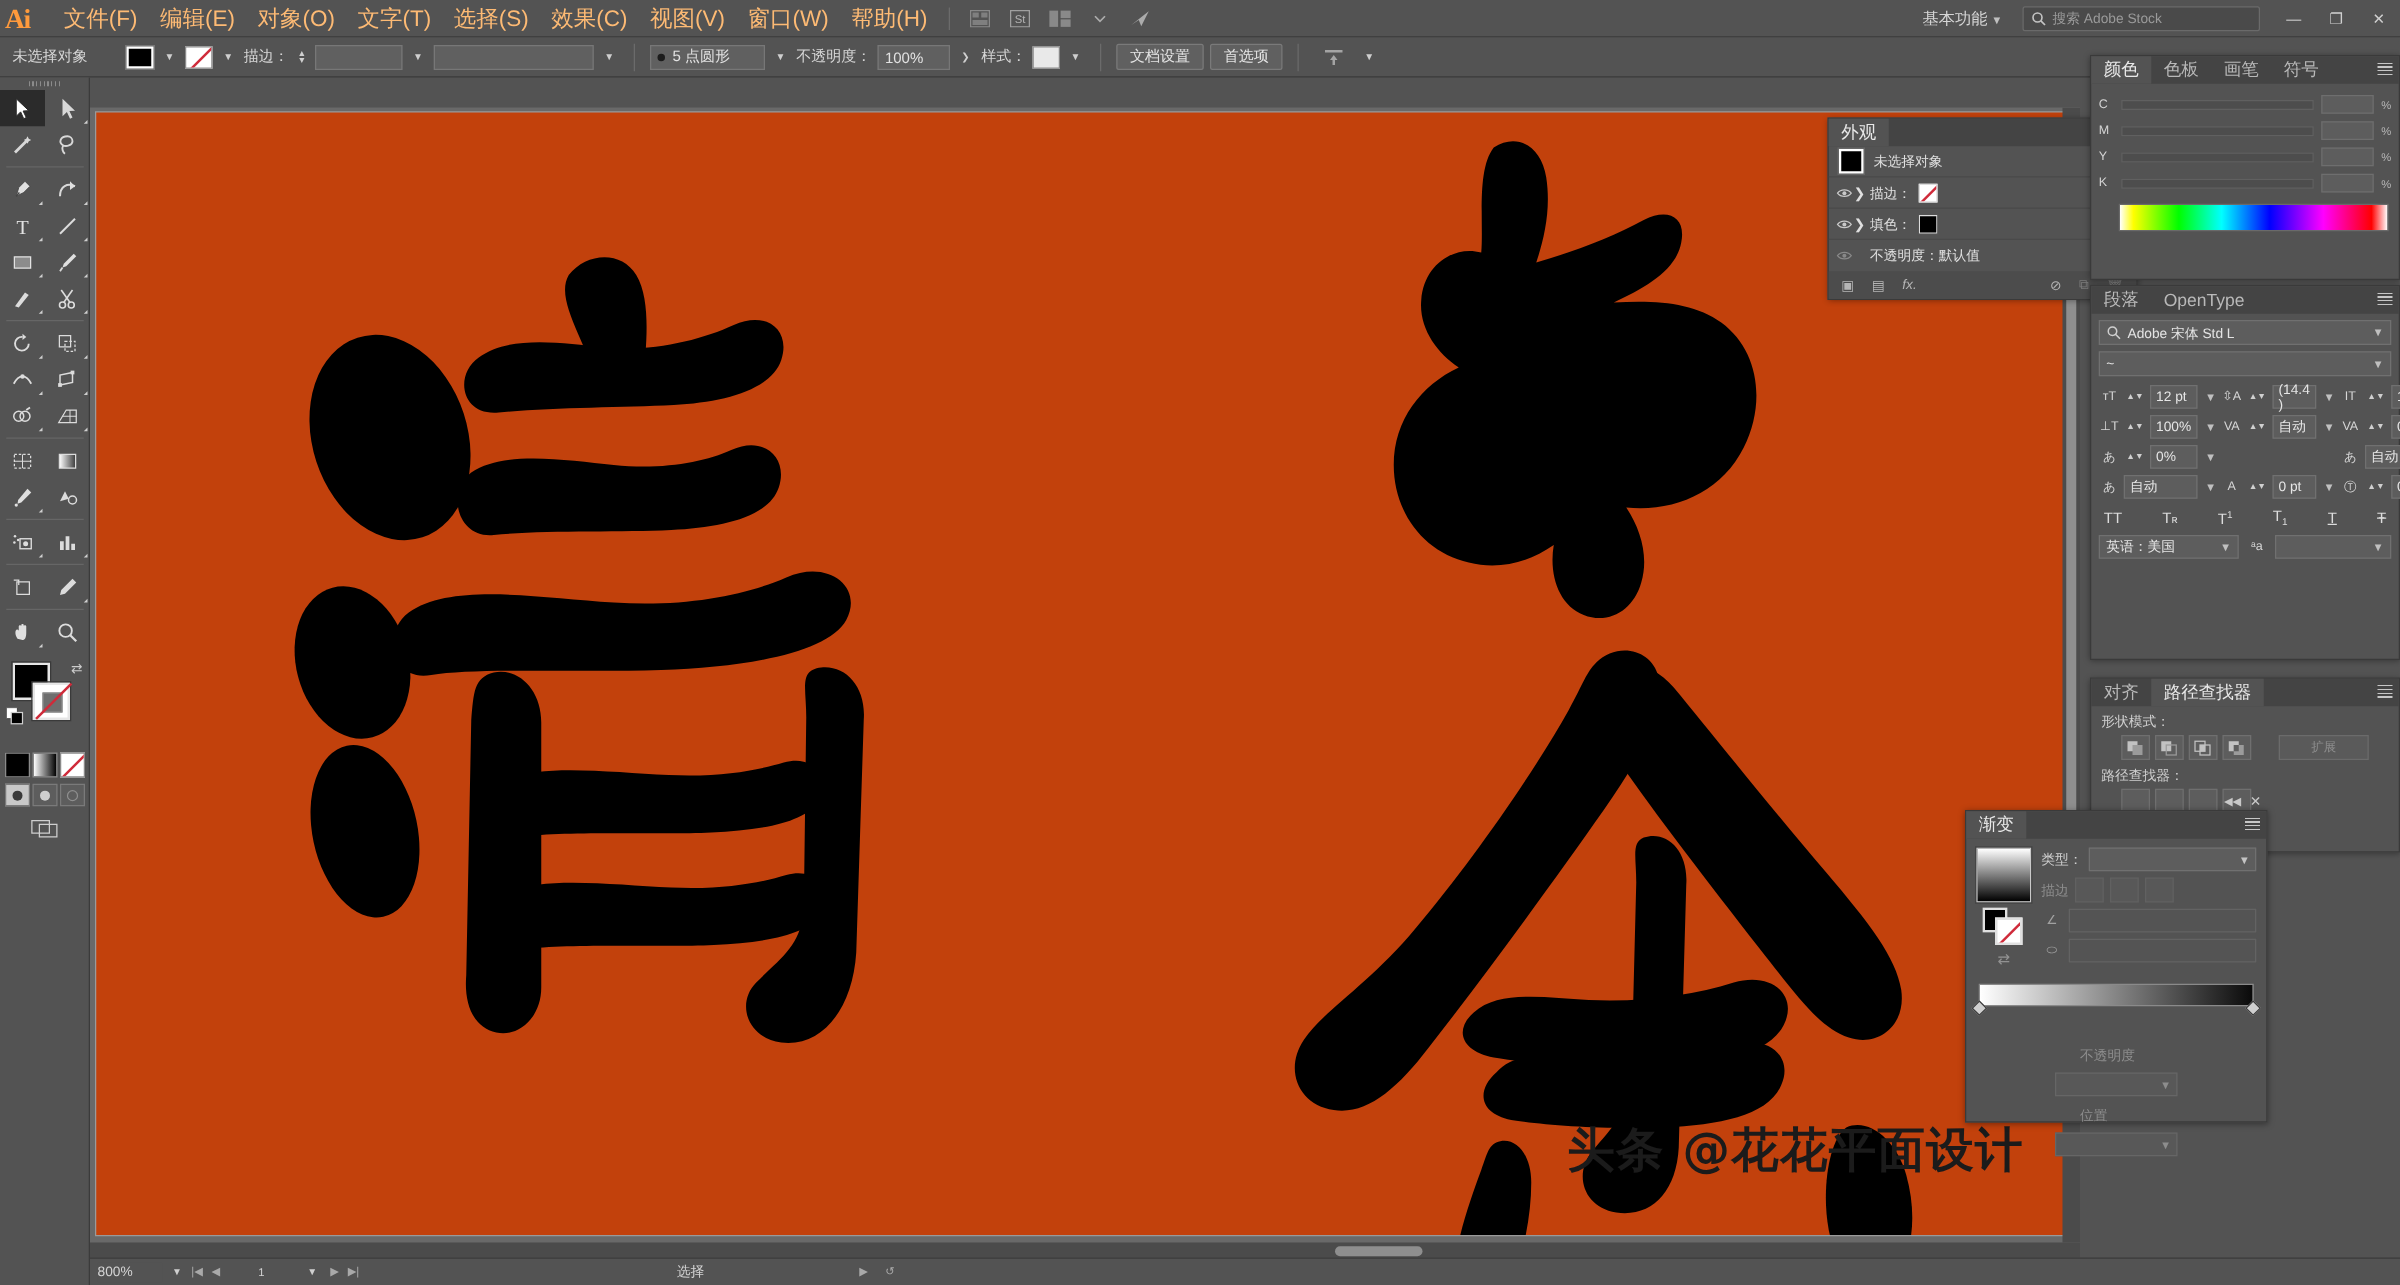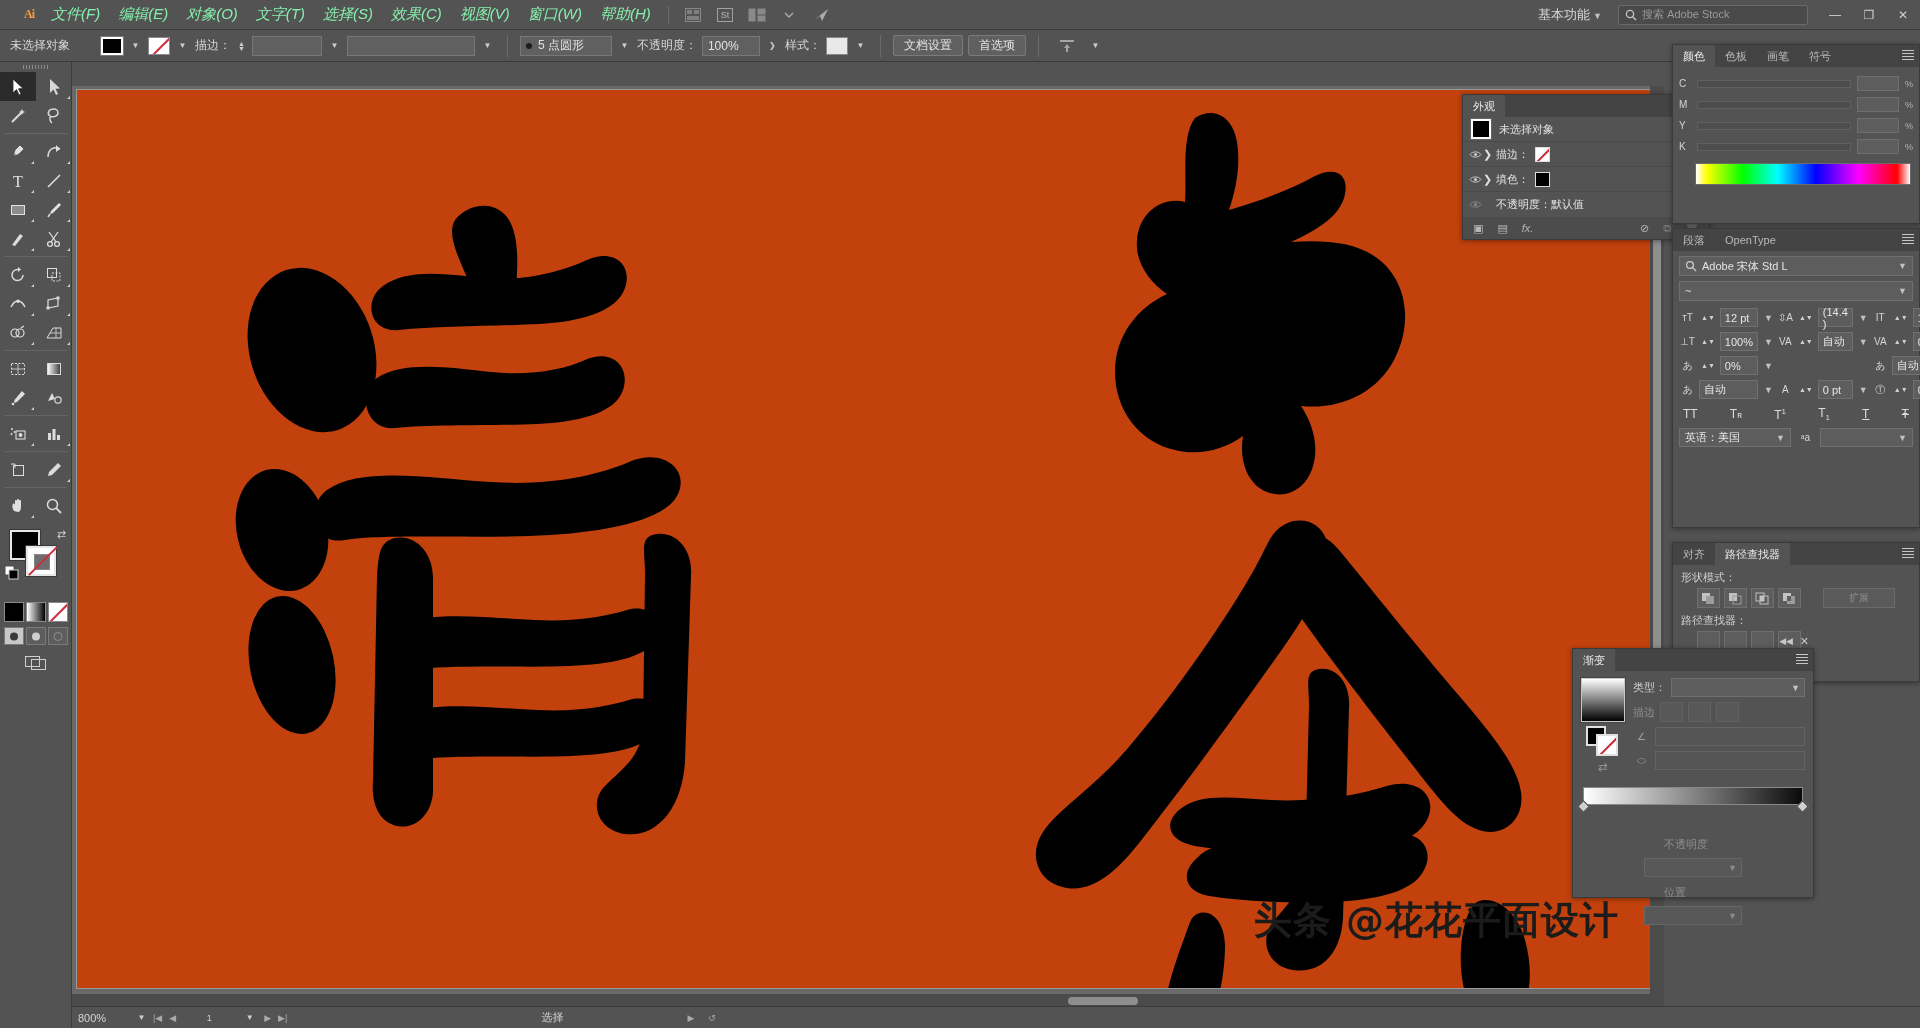--- a/index.html
+++ b/index.html
@@ -13,28 +13,27 @@
   #app { position:relative; width:1920px; height:1028px; }
 
   
   .menubar {
     position:absolute; left:0; top:0; width:1920px; height:30px;
     background:#535353; display:flex; align-items:center;
     border-bottom:1px solid #3b3b3b;
   }
   .ai-logo {
     width:30px; height:22px; margin-left:4px; margin-right:8px;
-    display:flex; align-items:center; justify-content:flex-end;
-    color:#ff9a3c; font-weight:bold; font-size:12px;
+    display:flex; align-items:center; justify-content:flex-start;
+    color:#ff9a3c; font-weight:bold; font-size:22px;
     font-family:"Liberation Serif",serif; letter-spacing:-1px;
   }
   .menu-item {
-    padding:4px 9px; font-size:15px; color:#86efac; white-space:nowrap;
+    padding:4px 9px; font-size:18px; color:#fdba74; white-space:nowrap;
     cursor:default;
-    font-style:italic;
   }
   .mb-sep { width:1px; height:18px; background:#6b6b6b; margin:0 8px; }
   .mb-icon {
     width:22px; height:20px; margin:0 5px; opacity:.75;
     display:flex; align-items:center; justify-content:center;
   }
   .mb-icon svg { display:block; }
   .menu-spacer { flex:1 1 auto; }
   .ws-label { font-size:13px; padding:3px 6px; color:#d6d6d6;}
   .caret { font-size:9px; margin-left:3px; color:#c0c0c0;}
@@ -173,21 +172,21 @@
   .sb-zoom { width:52px; height:16px; background:#535353; display:flex; align-items:center; }
   .sb-nav { display:flex; align-items:center; gap:7px; color:#a9a9a9; font-size:9px; }
   .sb-page { width:52px; text-align:center; color:#d4d4d4;}
   .sb-sel { margin-left:250px; }
   .sb-right { margin-left:120px; display:flex; gap:14px; color:#a9a9a9; font-size:9px;}
 
   
   .panel { position:absolute; background:#535353; border:1px solid #3a3a3a;
            box-shadow:0 1px 5px rgba(0,0,0,.4); }
   .panel-tabs { display:flex; align-items:center; height:22px; background:#444; position:relative;}
-  .ptab { font-size:11px; padding:4px 10px; color:#b9b9b9; height:22px;
+  .ptab { font-size:14px; padding:4px 10px; color:#b9b9b9; height:22px;
           display:flex; align-items:center; white-space:nowrap;}
   .ptab.active { background:#535353; color:#e8e8e8; }
   .pmenu { position:absolute; right:5px; top:5px; width:12px; height:11px;
     background:repeating-linear-gradient(180deg,#c6c6c6 0 1px,transparent 1px 3px);}
   .pclose { position:absolute; right:4px; top:2px; font-size:11px; color:#c8c8c8;}
   .pdblarrow { position:absolute; right:20px; top:3px; font-size:9px; color:#c8c8c8;}
 
   
   #appearance { left:1462px; top:94px; width:248px; height:146px; }
   .ap-row { display:flex; align-items:center; height:25px; padding-left:4px;

